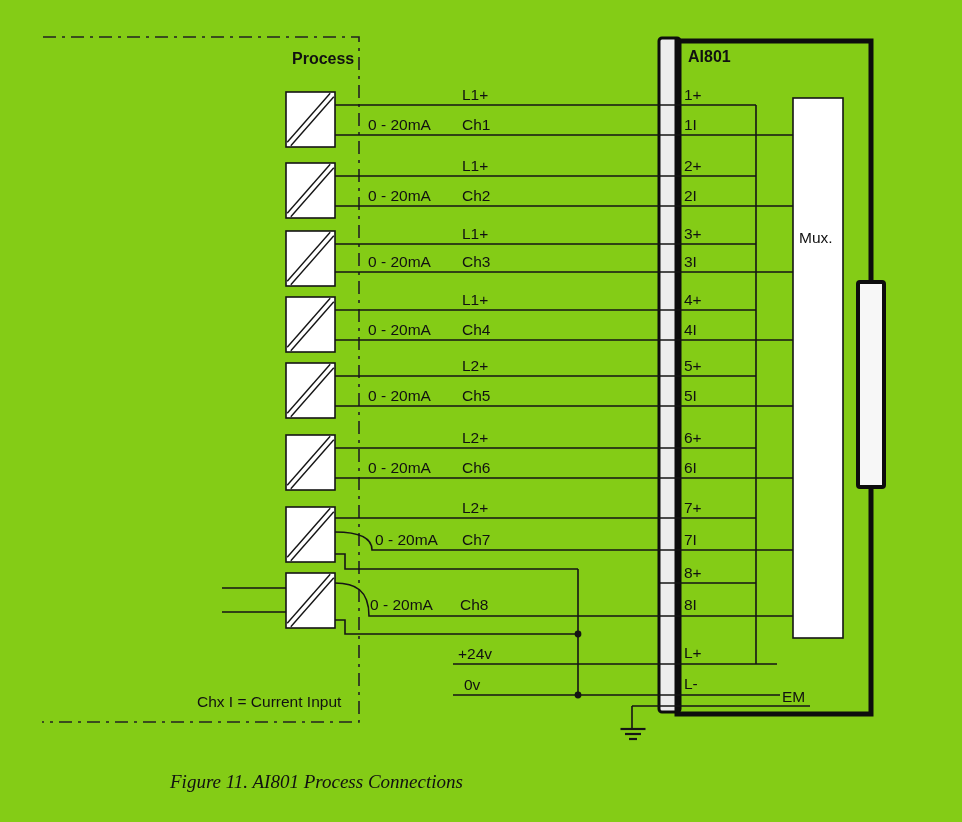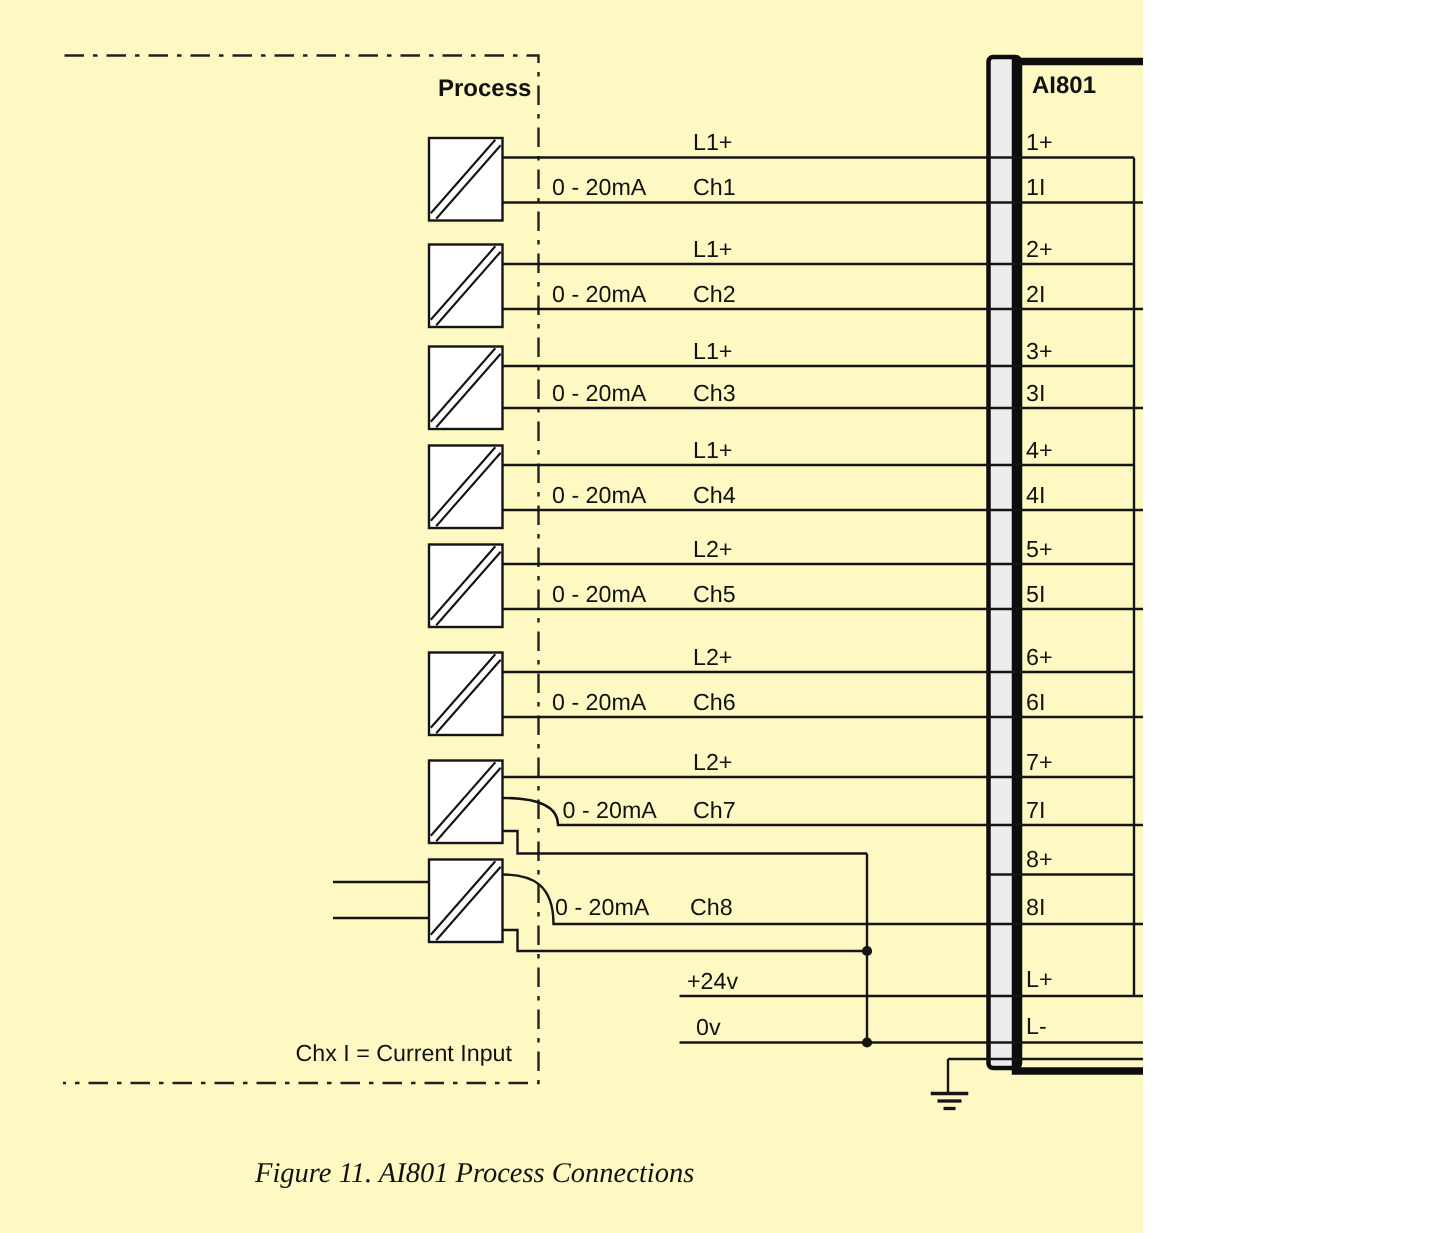--- a/index.html
+++ b/index.html
@@ -1,16 +1,16 @@
 <!DOCTYPE html>
 <html><head>
 <meta charset="utf-8">
 <style>
   html,body{margin:0;padding:0;background:#ffffff;}
-  .page{position:relative;width:762px;height:822px;background:#fef9c3;overflow:hidden;}
+  .page{position:relative;width:962px;height:822px;background:#84cc16;overflow:hidden;}
   svg{display:block;}
   .wire{stroke:#151515;stroke-width:1.6;fill:none;}
   .boxline{stroke:#151515;stroke-width:1.6;fill:#ffffff;}
   .diag{stroke:#151515;stroke-width:1.4;fill:none;}
   .dashdot{stroke:#222;stroke-width:1.6;fill:none;stroke-dasharray:13 6 3 6;}
   .modborder{stroke:#0d0d0d;stroke-width:5;fill:none;}
   .strip{stroke:#0d0d0d;stroke-width:3;fill:#ededed;}
   .conn{stroke:#0d0d0d;stroke-width:4;fill:#f7f7f7;}
   .mux{stroke:#151515;stroke-width:1.6;fill:#ffffff;}
   .gnd{stroke:#151515;stroke-width:2.2;fill:none;}

